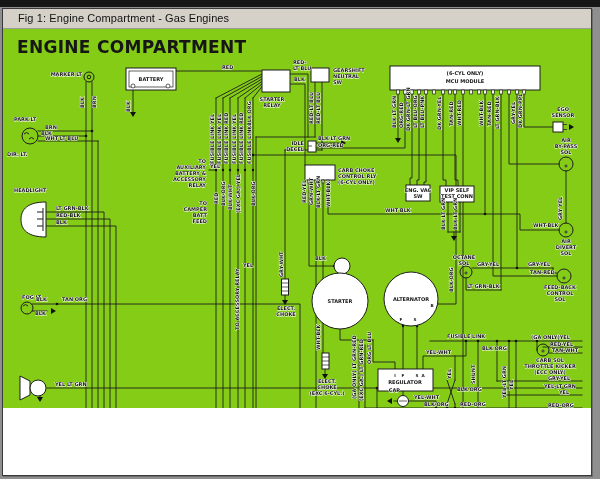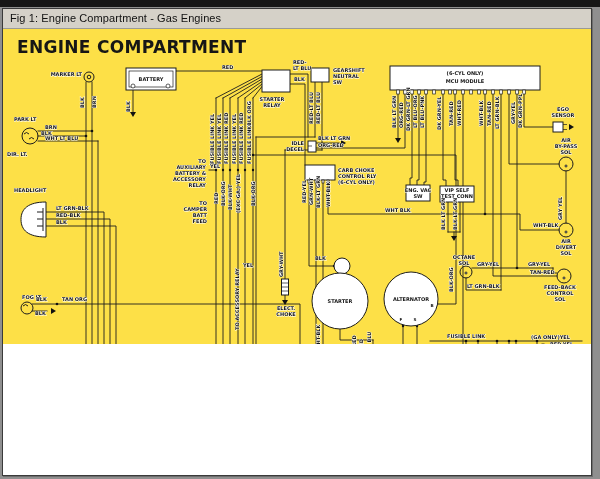--- a/index.html
+++ b/index.html
@@ -1,22 +1,22 @@
 <!DOCTYPE html>
 <html><head>
 <meta charset="utf-8">
 <title>Fig 1: Engine Compartment - Gas Engines</title>
 <style>
   html,body{margin:0;padding:0}
   body{width:600px;height:479px;background:#8f8f8f;font-family:"Liberation Sans",sans-serif;overflow:hidden}
   .screen{position:relative;width:600px;height:479px}
   .topstrip{position:absolute;left:0;top:0;width:600px;height:7px;background:#161616}
   .window{position:absolute;left:2px;top:8px;width:590px;height:468px;background:#fff;border:1px solid #3a3a3a;box-sizing:border-box;box-shadow:1px 1px 0 #6e6e6e}
-  .titlebar{height:19px;background:#d5d1c8;border-bottom:1px solid #9a9a96;font-size:11px;color:#111;line-height:19px;padding-left:7px;letter-spacing:.1px}
-  .content{position:relative;width:100%;height:315px;overflow:hidden;background:#fde047}
+  .titlebar{height:19px;background:#d5d1c8;border-bottom:1px solid #9a9a96;font-size:11px;color:#111;line-height:19px;padding-left:15px;letter-spacing:.1px}
+  .content{position:relative;width:100%;height:379px;overflow:hidden;background:#84cc16}
   svg{position:absolute;left:-3px;top:-29px;width:600px;height:479px}
   .wire path{fill:none;stroke:#1d1d1d;stroke-width:.9;stroke-linecap:square}
   .comp rect,.comp circle,.comp path{fill:#fff;stroke:#1d1d1d;stroke-width:1}
   .comp .open{fill:none}
   .comp .pin{stroke-width:.7}
   .dot circle{fill:#111;stroke:none}
   .gnd path{fill:#111;stroke:none}
   text{font-family:"DejaVu Sans",sans-serif;font-size:5px;font-weight:700;fill:#161616;paint-order:stroke;stroke:#fff;stroke-width:.9px;white-space:pre}
   text.big{font-size:17px;letter-spacing:.3px;stroke:none}
   text.t45{font-size:4.2px}

